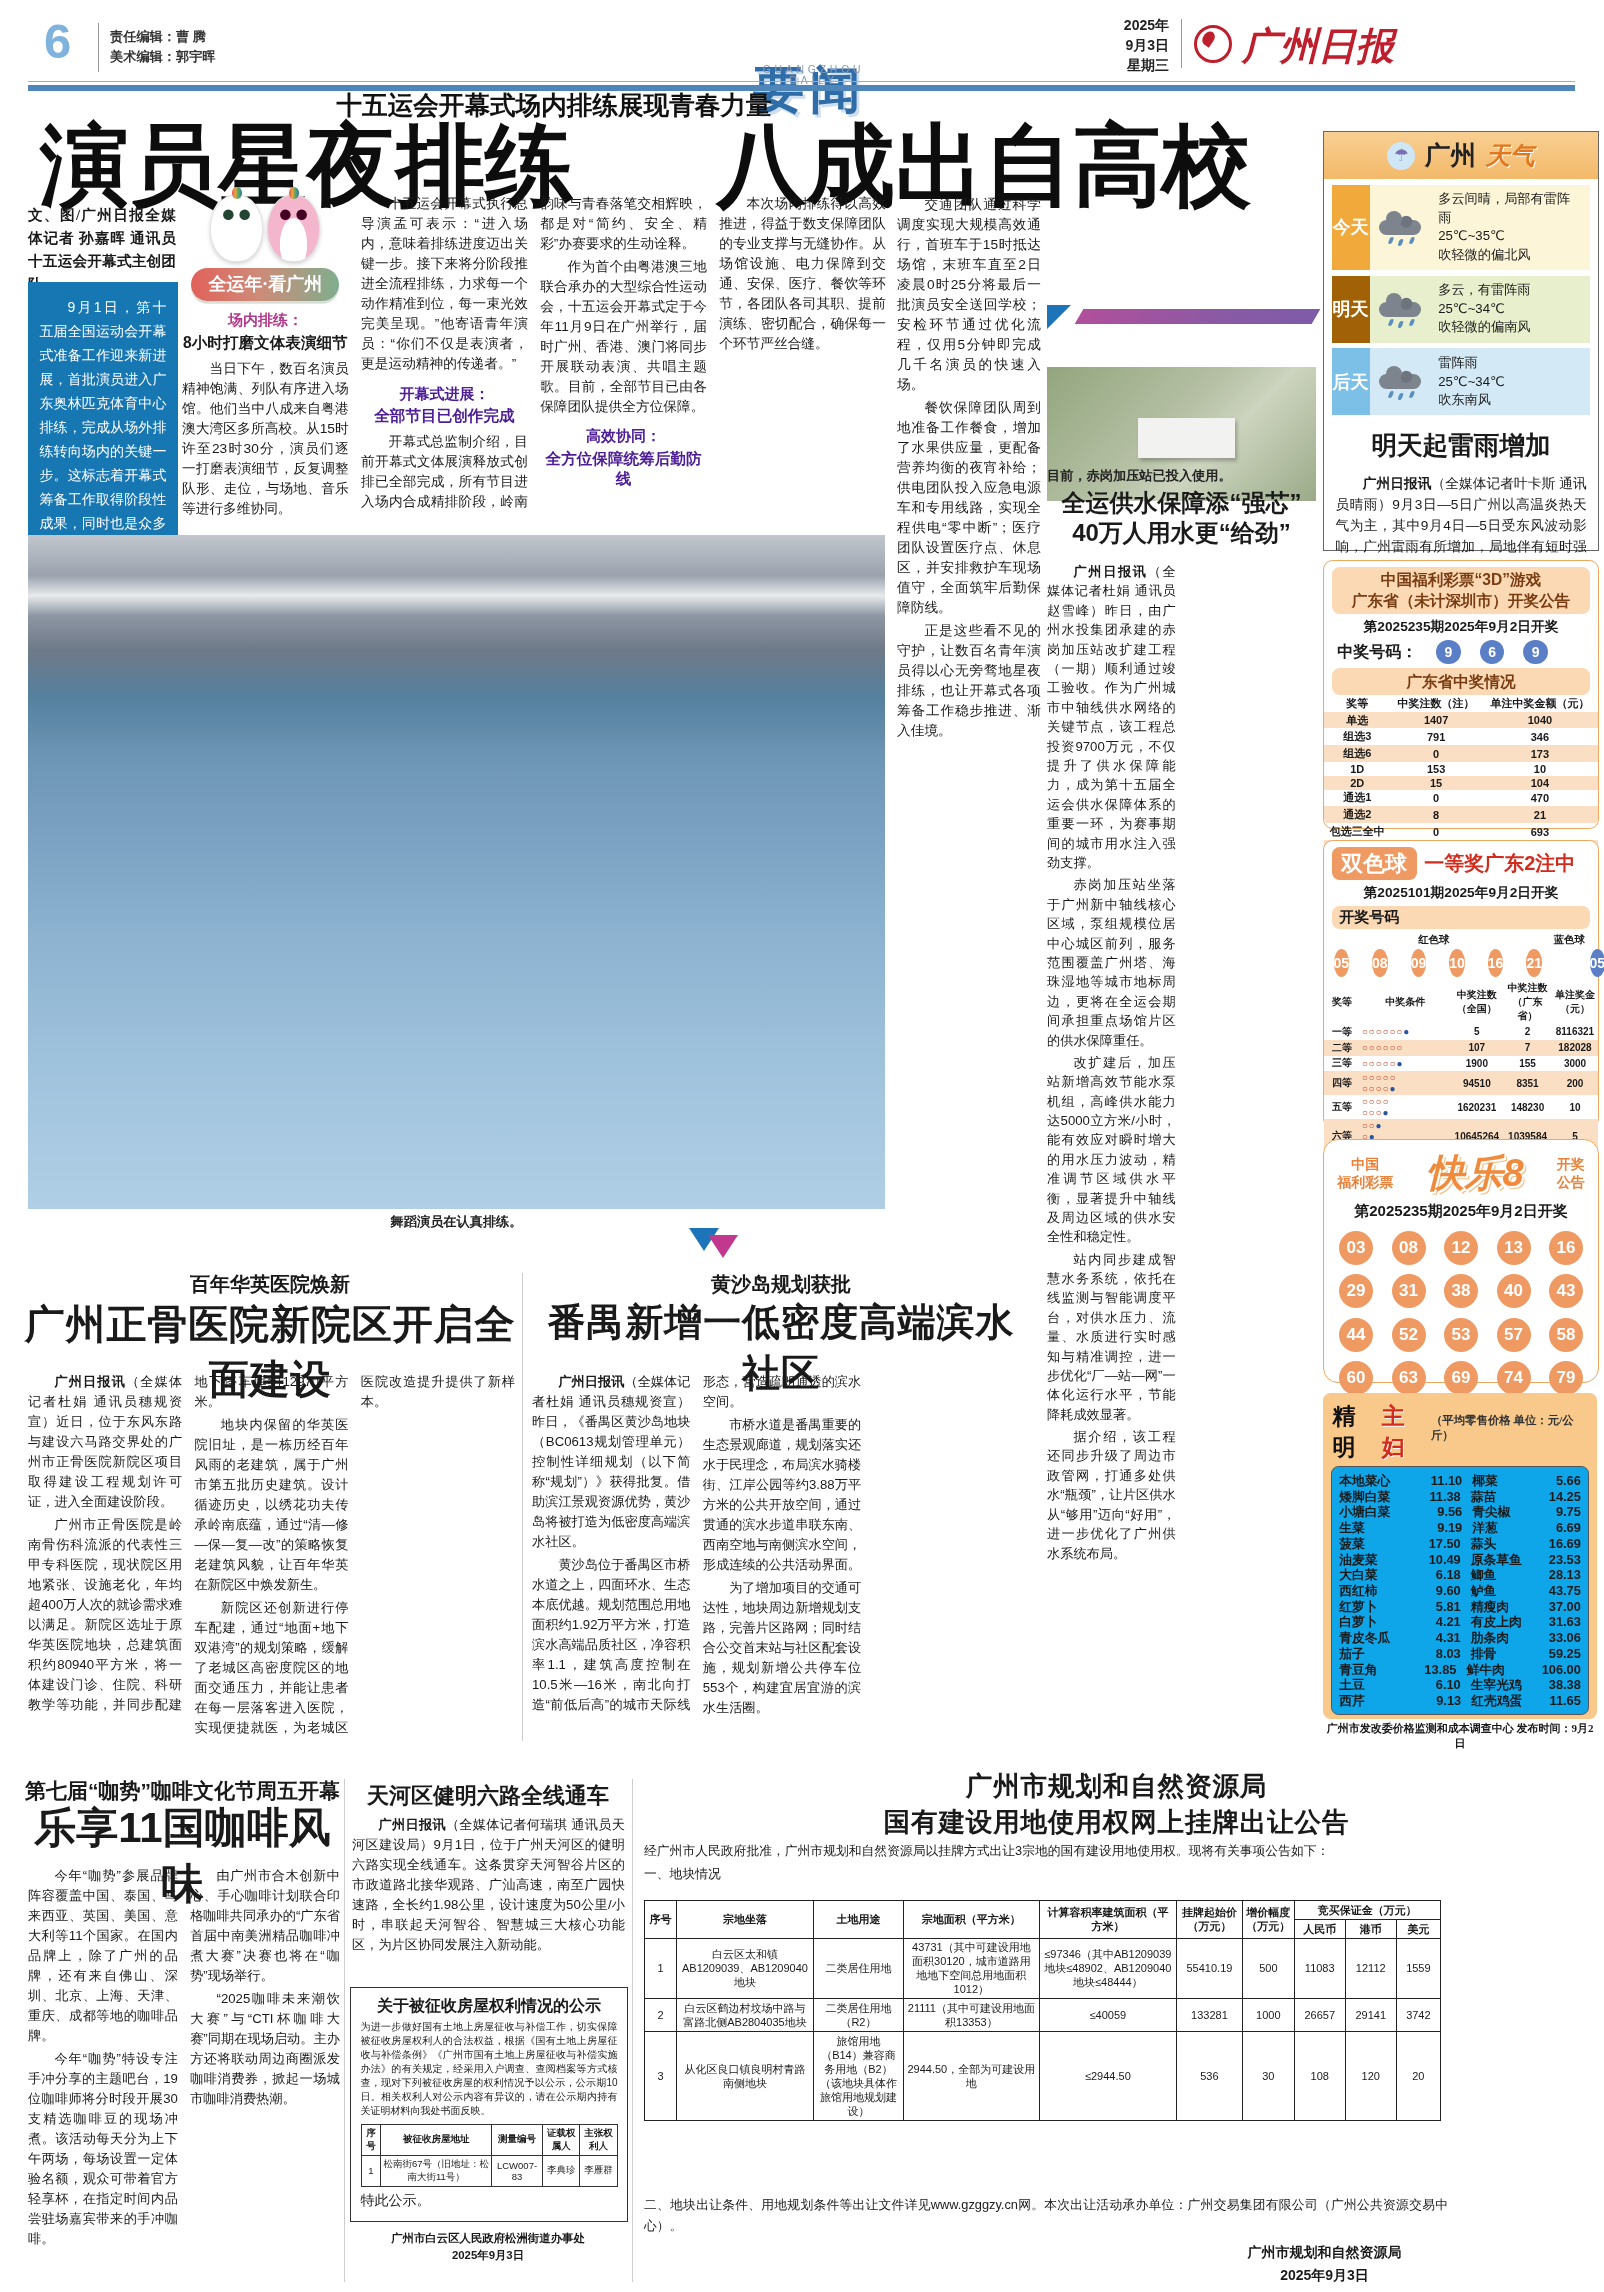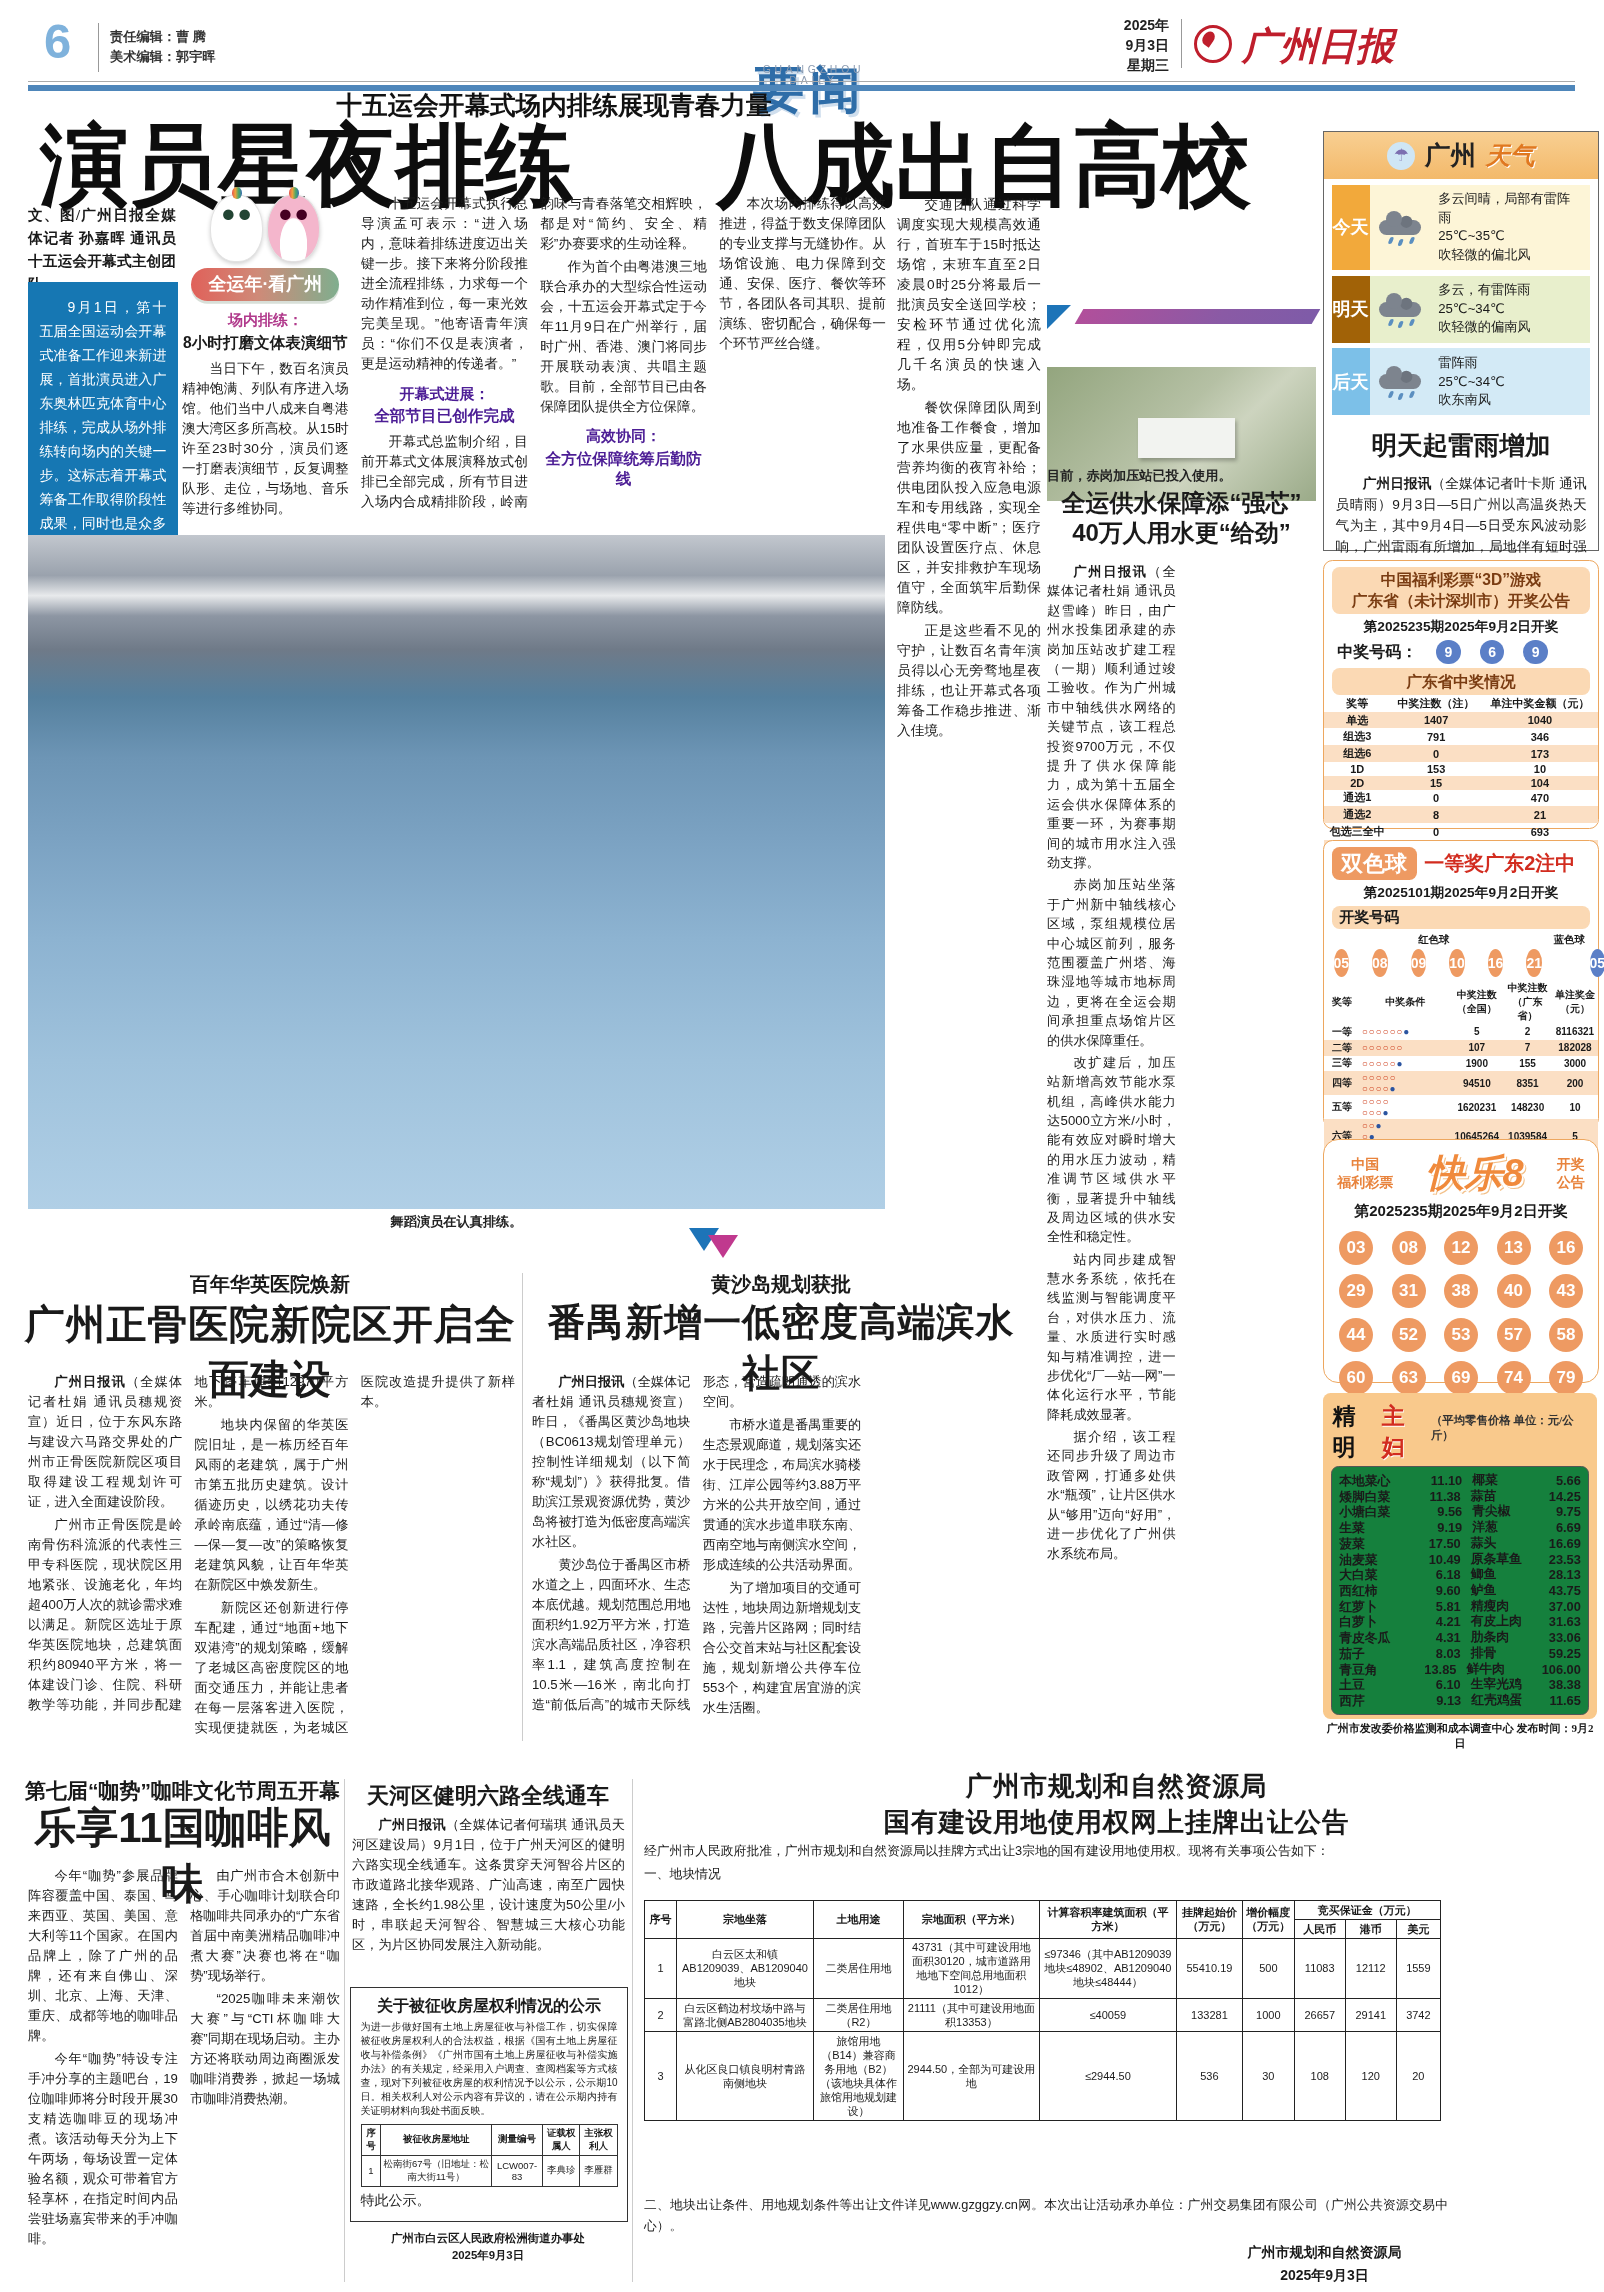--- a/index.html
+++ b/index.html
@@ -85,23 +85,23 @@
   .kl8hdr{display:flex;align-items:center;justify-content:space-between;padding:7.6px 13.2px 0 13.2px;}
   .kl8side{font-size:14px;font-weight:900;color:#e8833c;line-height:18px;text-align:center;}
   .kl8logo{font-size:38px;font-weight:900;font-style:italic;color:#f08a3c;text-shadow:1.9px 1.9px 0 #fff,2.8px 2.8px 0 #f3c089;}
   .kl8row{display:flex;justify-content:space-between;padding:0 15px;margin-top:9.5px;}
   .kl8row .ball{width:34px;height:34px;font-size:17px;}
   .pricebox{background:#f9c98c;border-radius:7.6px;}
   .price-t{display:flex;align-items:baseline;gap:5.7px;padding:7.6px 9.5px 1.9px 9.5px;}
   .pt1{font-size:23px;font-weight:900;color:#111;}
   .pt2{font-size:23px;font-weight:900;color:#d22c1f;text-shadow:0.9px 0.9px 0 #fff;}
   .pnote{font-size:11.4px;font-weight:bold;color:#333;font-family:"Liberation Serif","DejaVu Serif",serif;}
-  .pricepanel{background:#15803d;border:1.9px solid #555;border-radius:7.6px;margin:1.9px 7.6px;padding:5.7px 7.6px;}
+  .pricepanel{background:#0ea5e9;border:1.9px solid #555;border-radius:7.6px;margin:1.9px 7.6px;padding:5.7px 7.6px;}
   .prow{display:flex;font-size:12.8px;font-weight:bold;line-height:15.7px;}
-  .prow .n1{width:79px;} .prow .v1{width:44px;text-align:right;} .prow .n2{width:79px;margin-left:10px;font-family:Liberation Mono, monospace;} .prow .v2{flex:1;text-align:right;}
+  .prow .n1{width:79px;} .prow .v1{width:44px;text-align:right;} .prow .n2{width:79px;margin-left:10px;} .prow .v2{flex:1;text-align:right;}
   .pfoot{font-size:11px;font-weight:bold;text-align:center;padding:3.8px 0 5.7px 0;font-family:"Liberation Serif","DejaVu Serif",serif;}
   
   .kick2{font-size:20px;font-weight:bold;text-align:center;}
   .head2{font-size:40px;font-weight:900;text-align:center;letter-spacing:0.9px;}
   .cols3{column-count:3;column-gap:12.3px;column-fill:auto;font-size:13.2px;line-height:20px;}
   .tri{width:0;height:0;border-left:15px solid transparent;border-right:15px solid transparent;}
   
   .cols2{column-count:2;column-gap:12.3px;column-fill:auto;font-size:13.2px;line-height:20px;}
   .head3{font-size:42px;font-weight:900;text-align:center;}
   .head4{font-size:22px;font-weight:900;text-align:center;}

